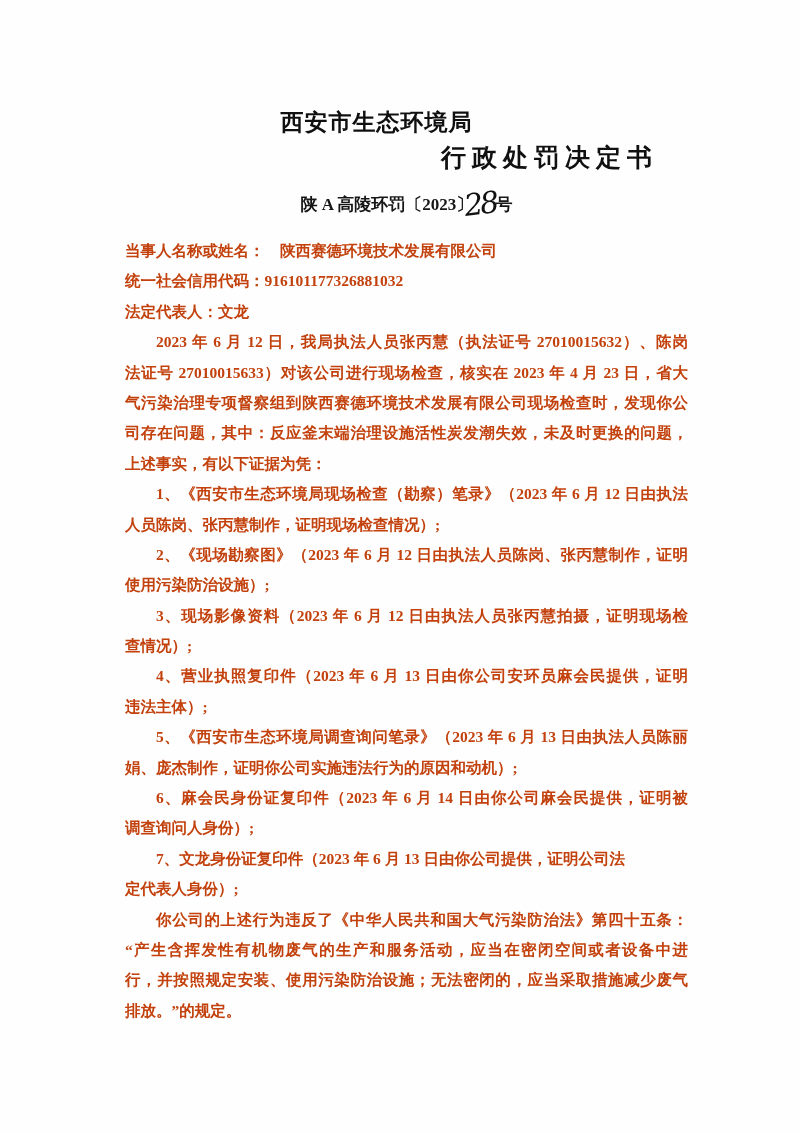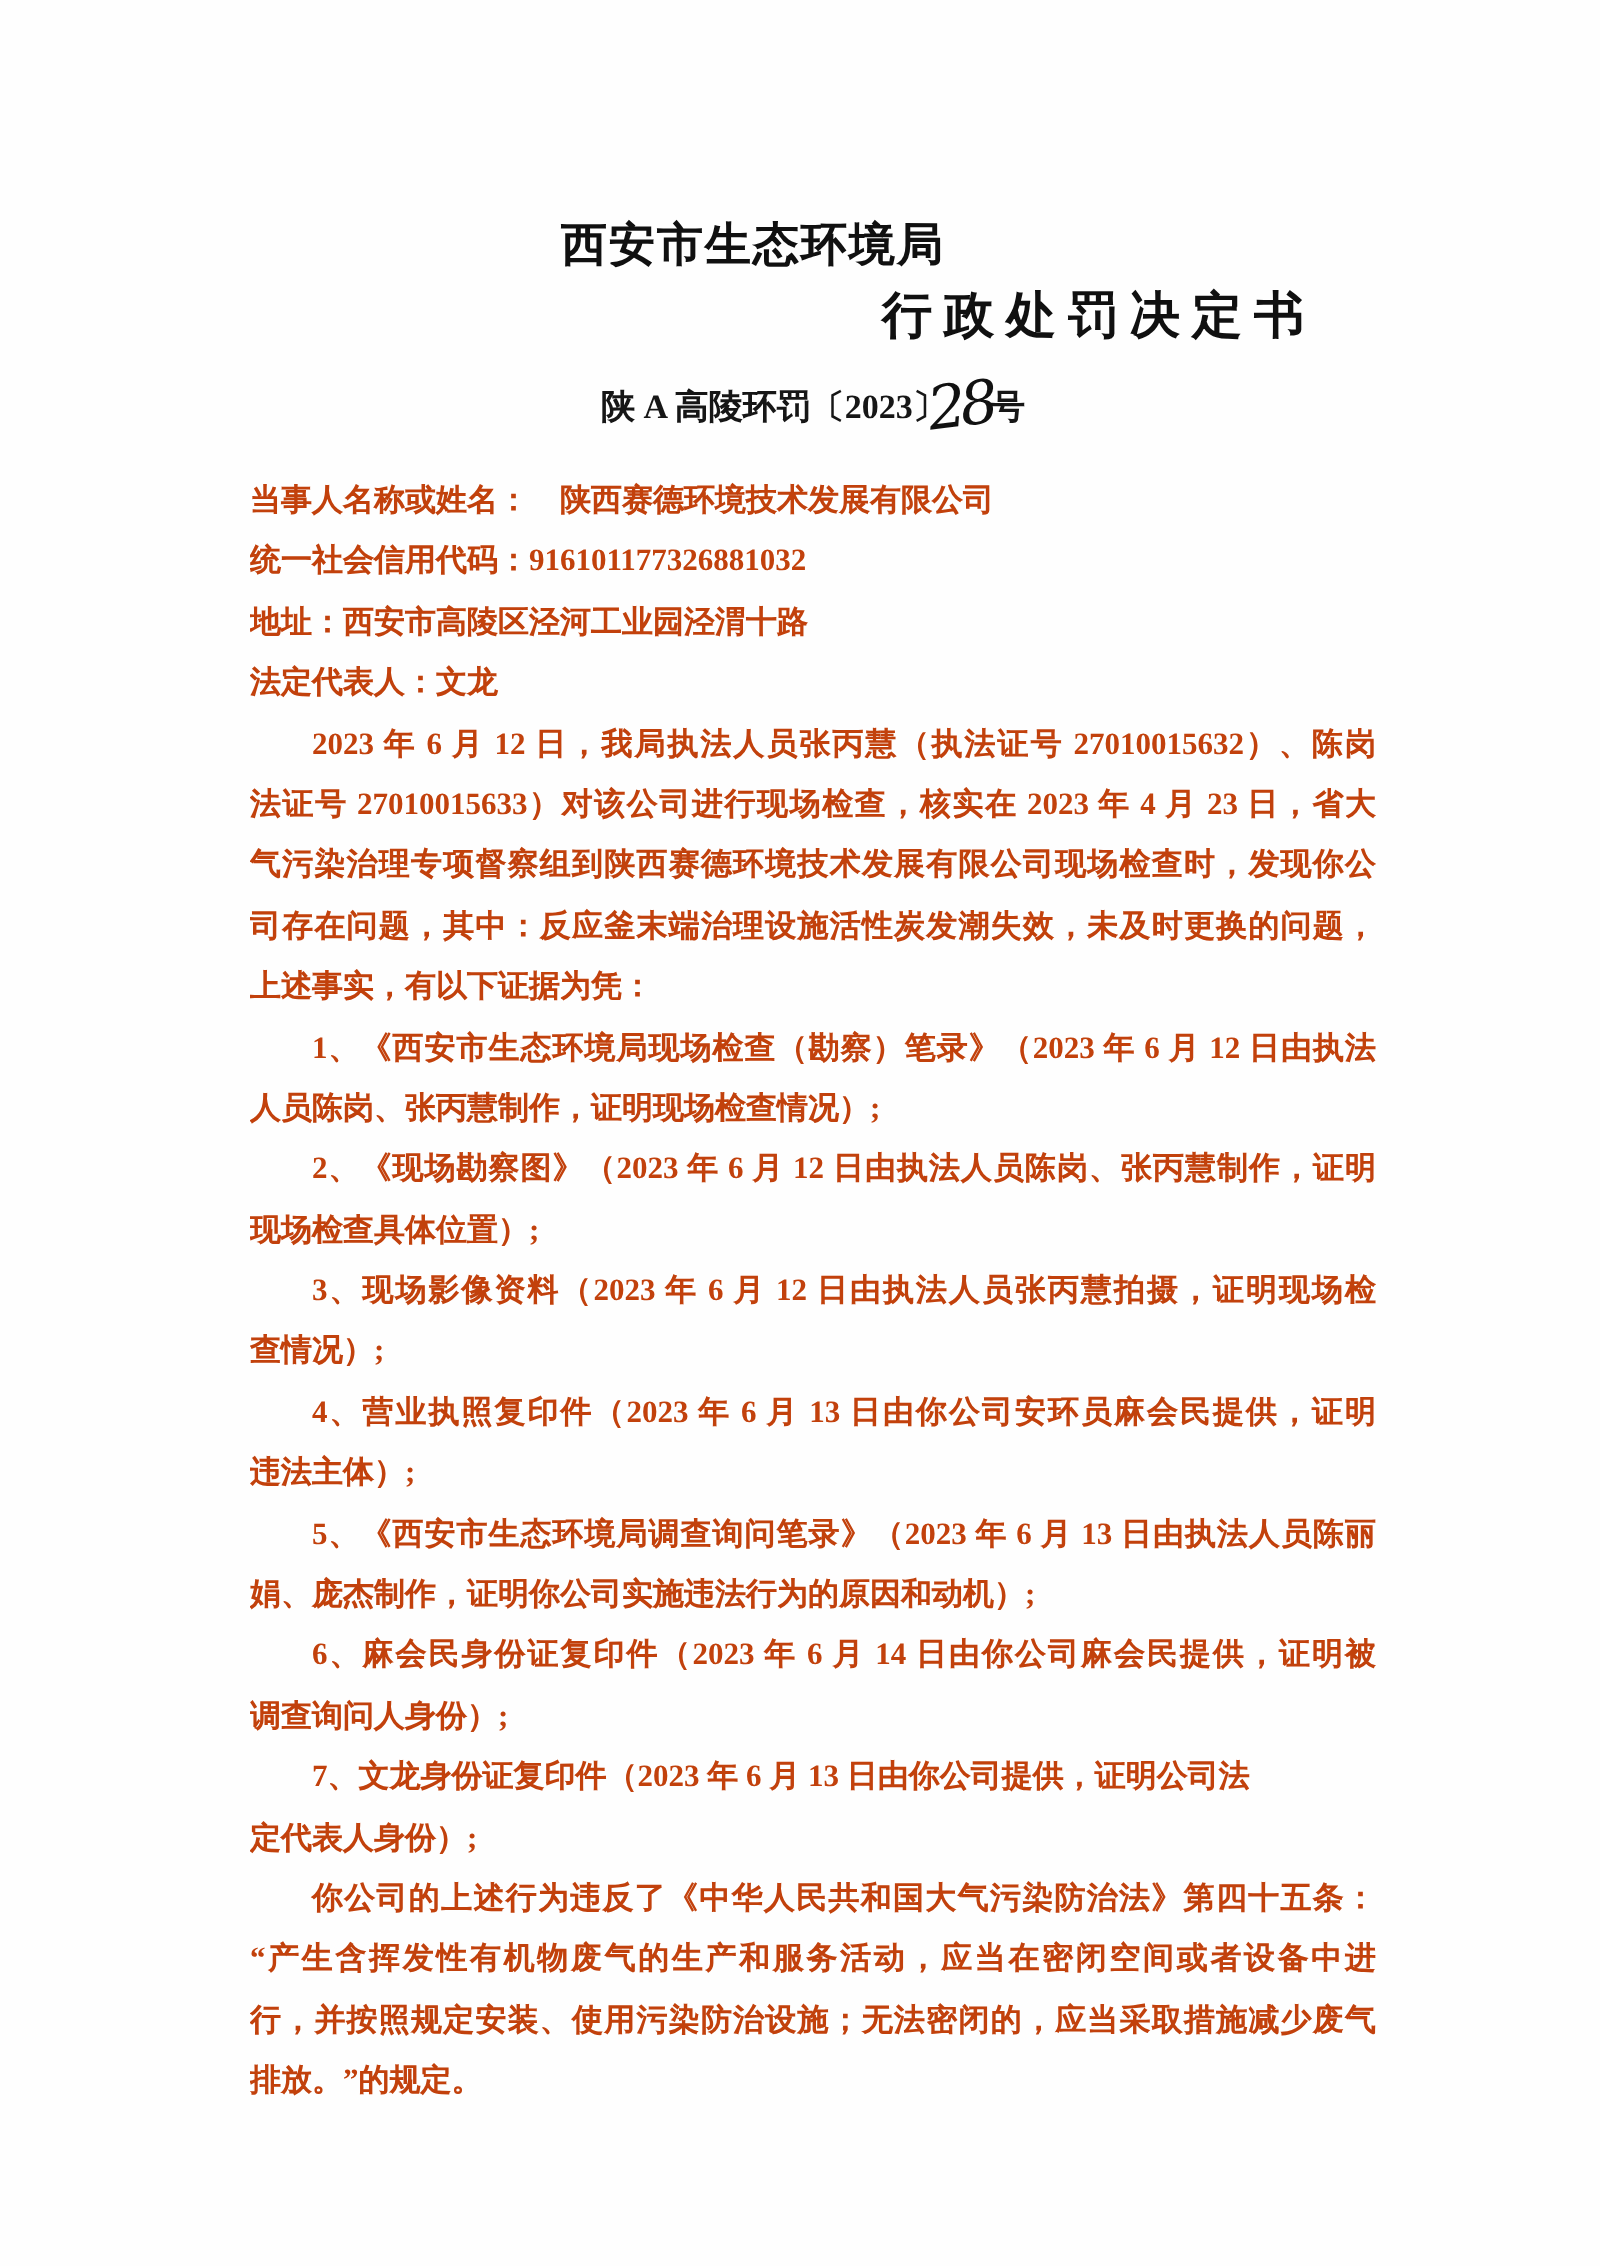--- a/index.html
+++ b/index.html
@@ -97,31 +97,30 @@
 
   <div class="doc-type-title">行政处罚决定书</div>
 
   <div class="doc-number">
     <span>陕 A 高陵环罚〔2023〕</span><span class="handwritten-number">28</span><span>号</span>
   </div>
 
   <div class="doc-body" id="doc-body">
       <div class="line">当事人名称或姓名：　陕西赛德环境技术发展有限公司</div>
       <div class="line">统一社会信用代码：916101177326881032</div>
-      <div class="line">地址：西安市高陵区泾河工业园泾渭十路</div>
       <div class="line">法定代表人：文龙</div>
       <div class="line ind fill">2023 年 6 月 12 日，我局执法人员张丙慧（执法证号 27010015632）、陈岗（执</div>
       <div class="line fill">法证号 27010015633）对该公司进行现场检查，核实在 2023 年 4 月 23 日，省大</div>
       <div class="line fill">气污染治理专项督察组到陕西赛德环境技术发展有限公司现场检查时，发现你公</div>
       <div class="line fill">司存在问题，其中：反应釜末端治理设施活性炭发潮失效，未及时更换的问题，</div>
       <div class="line">上述事实，有以下证据为凭：</div>
       <div class="line ind fill">1、《西安市生态环境局现场检查（勘察）笔录》（2023 年 6 月 12 日由执法</div>
       <div class="line">人员陈岗、张丙慧制作，证明现场检查情况）;</div>
       <div class="line ind fill">2、《现场勘察图》（2023 年 6 月 12 日由执法人员陈岗、张丙慧制作，证明</div>
-      <div class="line">现场检查具体位置）;</div>
+      <div class="line">使用污染防治设施）;</div>
       <div class="line ind fill">3、现场影像资料（2023 年 6 月 12 日由执法人员张丙慧拍摄，证明现场检</div>
       <div class="line">查情况）;</div>
       <div class="line ind fill">4、营业执照复印件（2023 年 6 月 13 日由你公司安环员麻会民提供，证明</div>
       <div class="line">违法主体）;</div>
       <div class="line ind fill">5、《西安市生态环境局调查询问笔录》（2023 年 6 月 13 日由执法人员陈丽</div>
       <div class="line">娟、庞杰制作，证明你公司实施违法行为的原因和动机）;</div>
       <div class="line ind fill">6、麻会民身份证复印件（2023 年 6 月 14 日由你公司麻会民提供，证明被</div>
       <div class="line">调查询问人身份）;</div>
       <div class="line ind">7、文龙身份证复印件（2023 年 6 月 13 日由你公司提供，证明公司法</div>
       <div class="line">定代表人身份）;</div>

